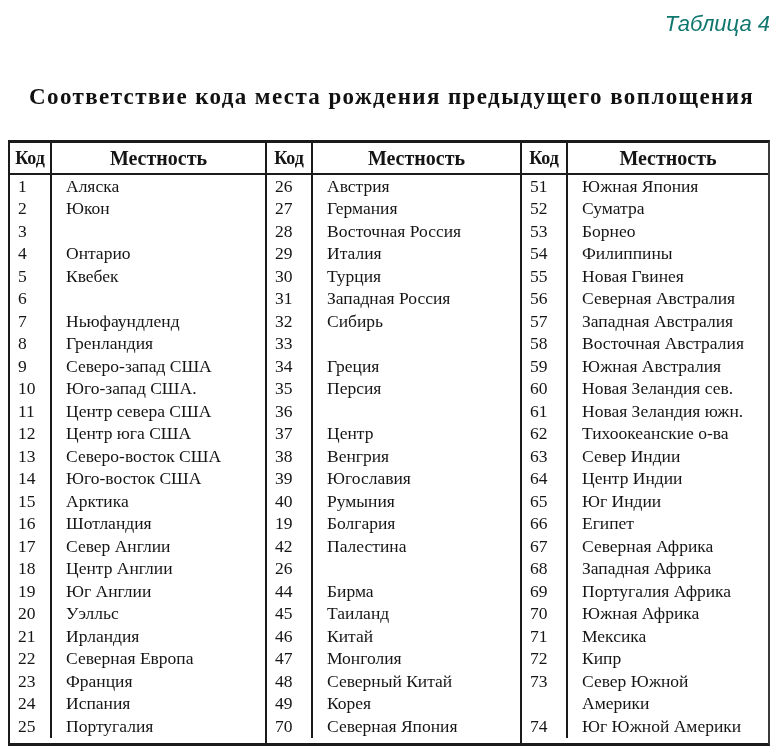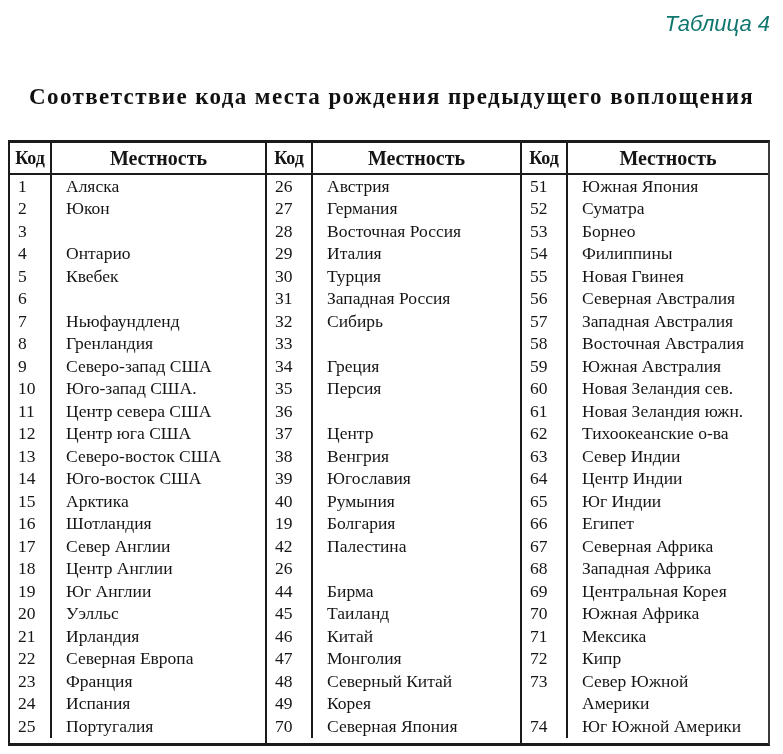--- a/index.html
+++ b/index.html
@@ -472,21 +472,21 @@
           <div class="cell-name">Северная Африка</div>
         </div>
 
         <div class="row">
           <div class="cell-code g3code">68</div>
           <div class="cell-name">Западная Африка</div>
         </div>
 
         <div class="row">
           <div class="cell-code g3code">69</div>
-          <div class="cell-name">Центральная Корея</div>
+          <div class="cell-name">Португалия Африка</div>
         </div>
 
         <div class="row">
           <div class="cell-code g3code">70</div>
           <div class="cell-name">Южная Африка</div>
         </div>
 
         <div class="row">
           <div class="cell-code g3code">71</div>
           <div class="cell-name">Мексика</div>

